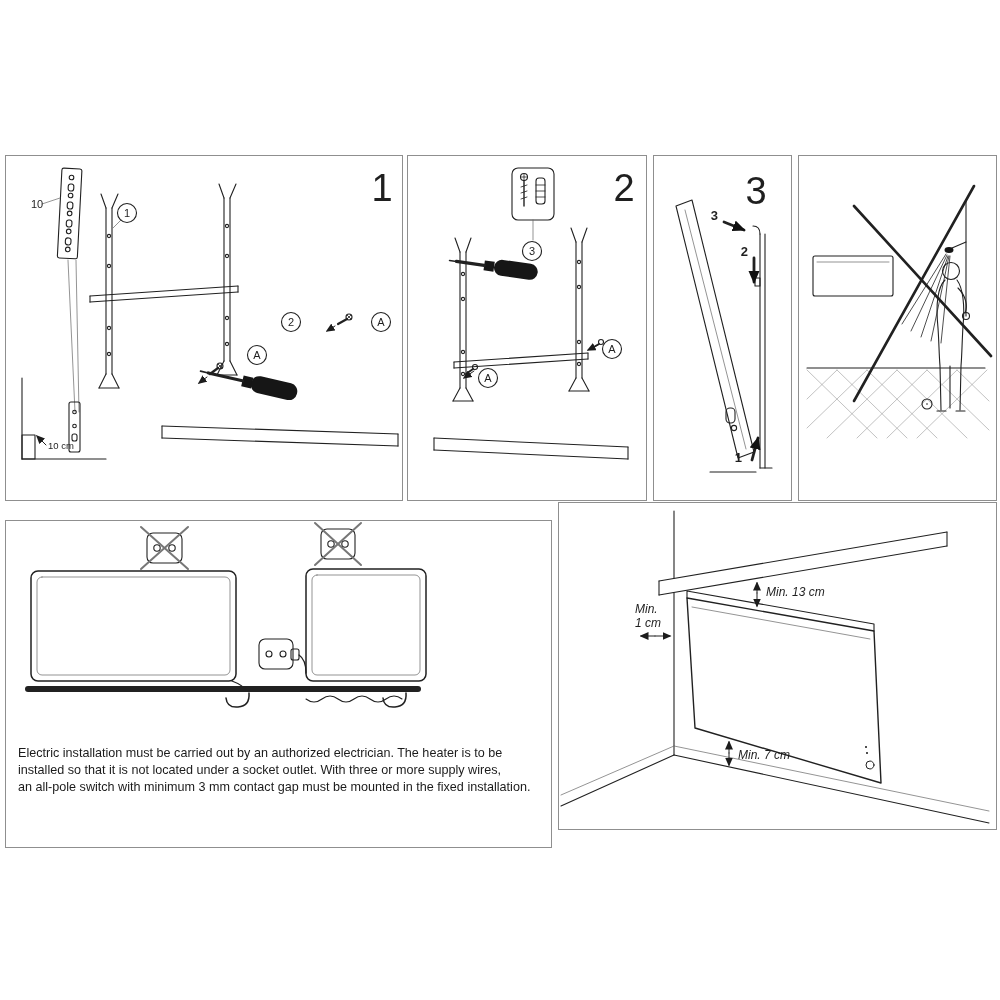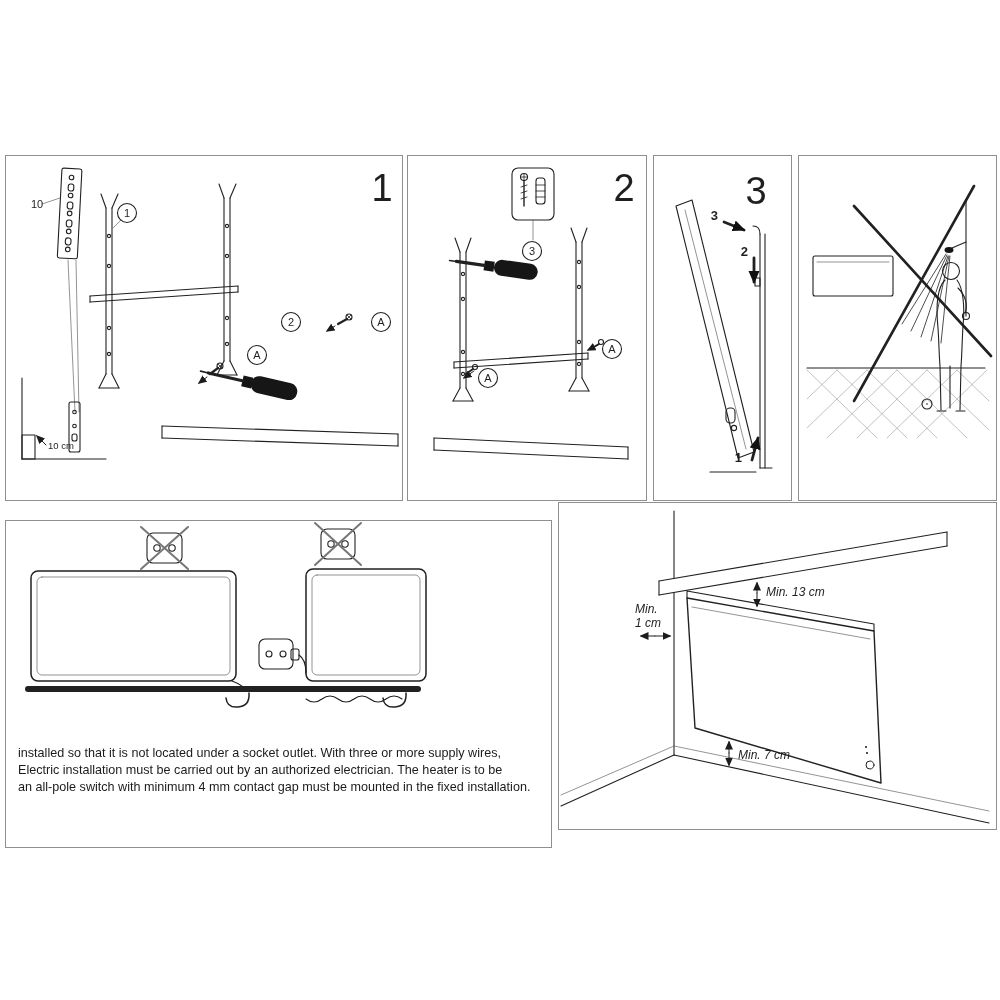--- a/index.html
+++ b/index.html
@@ -368,23 +368,23 @@
           <circle cx="263" cy="133" r="3"></circle>
           <circle cx="277" cy="133" r="3"></circle>
         </g>
         <g>
           <rect x="285" y="128" width="8" height="11" rx="2"></rect>
           <path d="M293,134 C299,138 300,146 300,152" stroke-width="1.3"></path>
         </g>
       </g>
     </svg>
     <div class="note">
+      <div>Electric installation must be carried out by an authorized electrician. The heater is to be</div>
       <div>installed so that it is not located under a socket outlet. With three or more supply wires,</div>
-      <div>Electric installation must be carried out by an authorized electrician. The heater is to be</div>
-      <div>an all-pole switch with minimum 4 mm contact gap must be mounted in the fixed installation.</div>
+      <div>an all-pole switch with minimum 3 mm contact gap must be mounted in the fixed installation.</div>
     </div>
   </section>
 
   <section class="panel" style="left:558px;top:502px;width:437px;height:326px">
     <svg width="435" height="324" viewBox="0 0 435 324">
       <g class="lines">
 
         <g>
           <line x1="115" y1="8" x2="115" y2="75"></line>
           <line x1="115" y1="90" x2="115" y2="252"></line>

